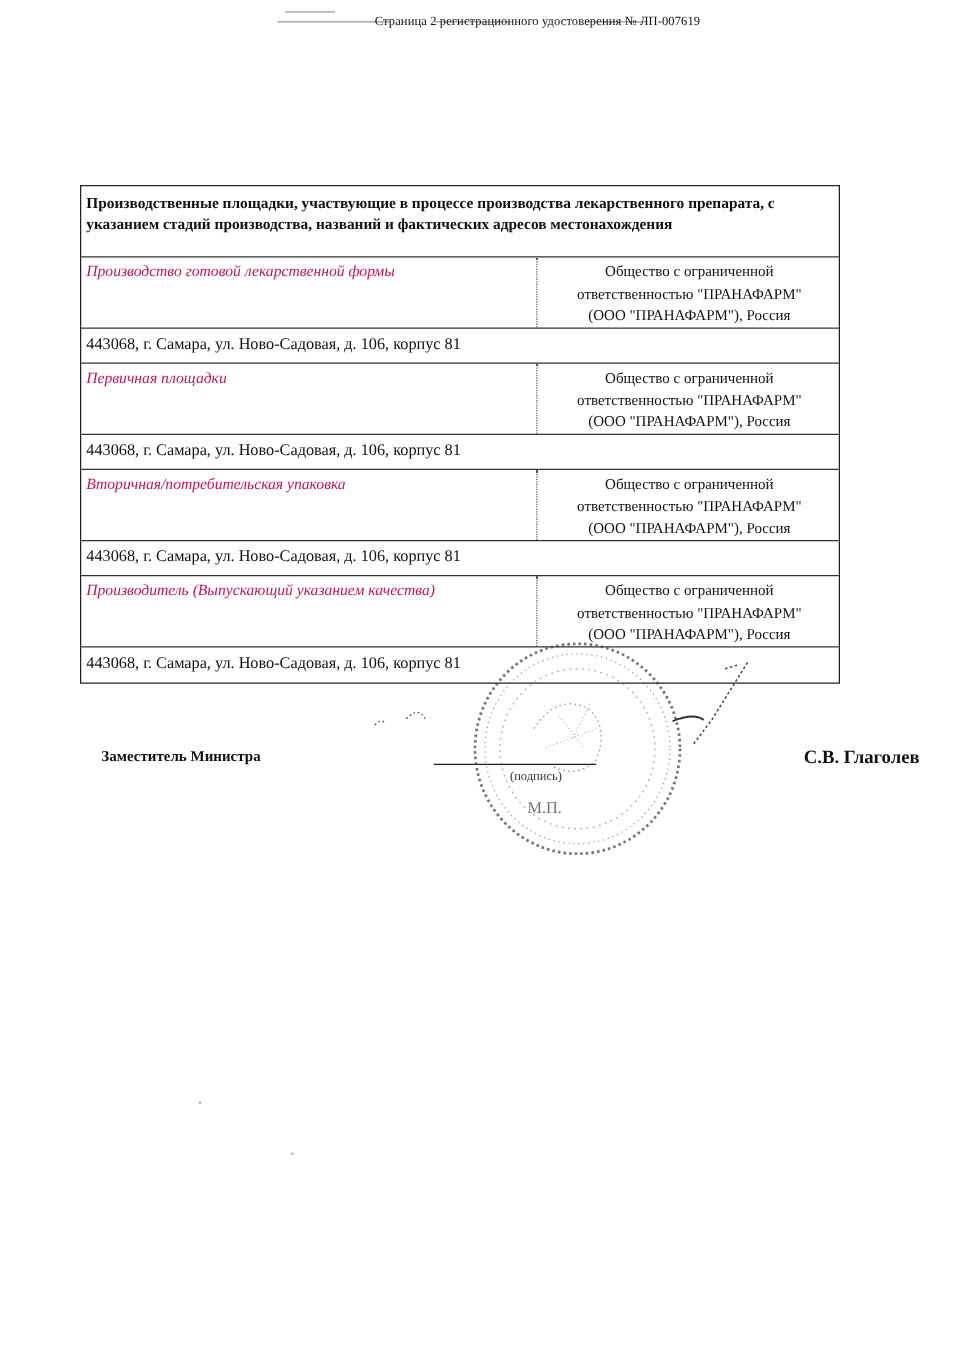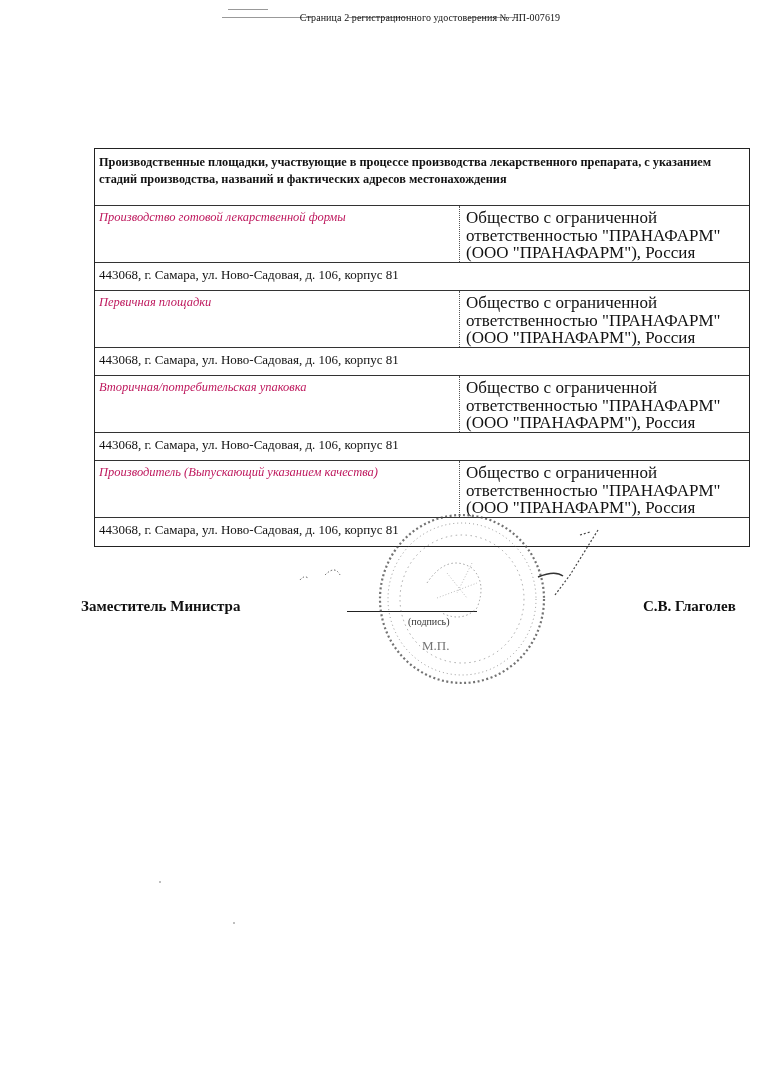--- a/index.html
+++ b/index.html
@@ -11,35 +11,35 @@
     position: absolute; top: 8px; left: 228px; width: 300px; height: 14px;
   }
   .page-header-marks span {
     position: absolute; height: 1px; background: #999;
   }
   .page-title {
     position: absolute; top: 12px; left: 0; width: 780px; text-align: center;
     font-size: 10px; letter-spacing: 0.1px; margin-left: 40px;
   }
   .table {
-    position: absolute; left: 94px; top: 148px; width: 656px;
+    position: absolute; left: 64px; top: 148px; width: 608px;
     border: 1px solid #222; box-sizing: border-box;
   }
   .row { position: relative; border-bottom: 1px solid #333; box-sizing: border-box; }
   .row:last-child { border-bottom: none; }
   .row.header { height: 57px; padding: 5px 4px 0 4px; font-weight: bold; font-size: 12.3px; line-height: 16.5px; }
   .row.stage { height: 57px; display: flex; }
   .row.addr { height: 28px; font-size: 13px; padding: 4px 4px 0 4px; }
   .cell-stage { width: 364px; padding: 4px 4px 0 4px; font-style: italic; font-size: 12.5px; color: #be185d; box-sizing: border-box; }
   .cell-org {
-    flex: 1; padding: 3px 4px 0 6px; font-size: 17px; line-height: 17.5px;
-    border-left: 1px dotted #555; box-sizing: border-box;
+    flex: 1; padding: 3px 4px 0 6px; font-size: 12px; line-height: 17.5px;
+    border-left: 1px dotted #555; box-sizing: border-box; text-align: center;
   }
   .footer-position {
-    position: absolute; left: 81px; top: 598px; font-weight: bold; font-size: 15px;
+    position: absolute; left: 81px; top: 598px; font-weight: bold; font-size: 12px;
   }
   .footer-name {
     position: absolute; left: 603px; top: 598px; font-weight: bold; font-size: 15px; margin-left: 40px;
   }
   .sign-line {
     position: absolute; left: 347px; top: 611px; width: 130px; height: 1px; background: #222;
   }
   .sign-caption {
     position: absolute; left: 408px; top: 616px; font-size: 10px; color: #333; text-align: right;
   }

